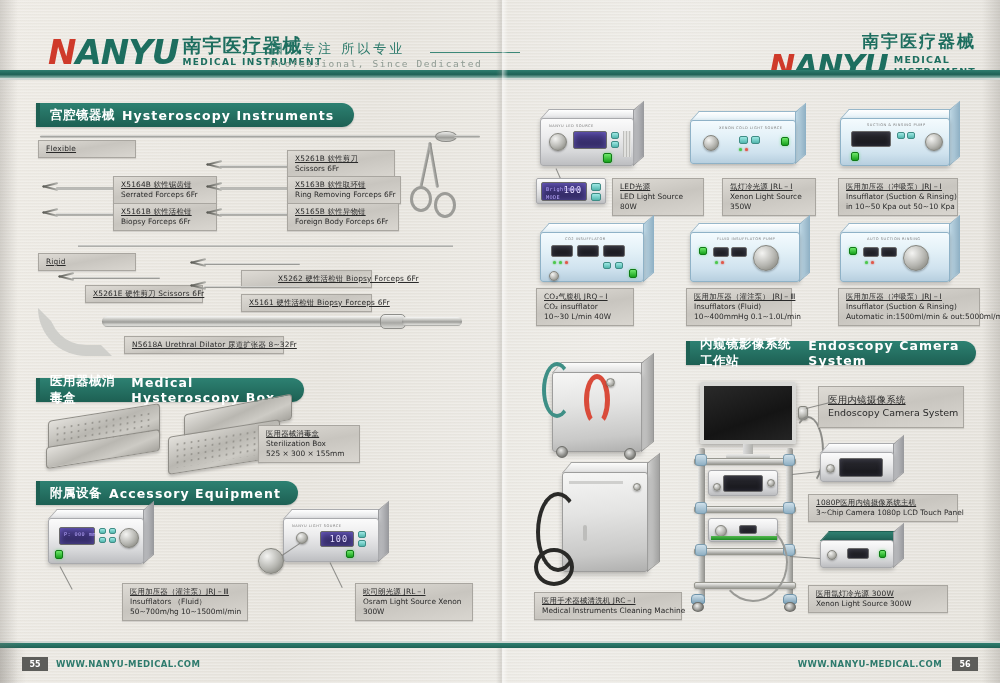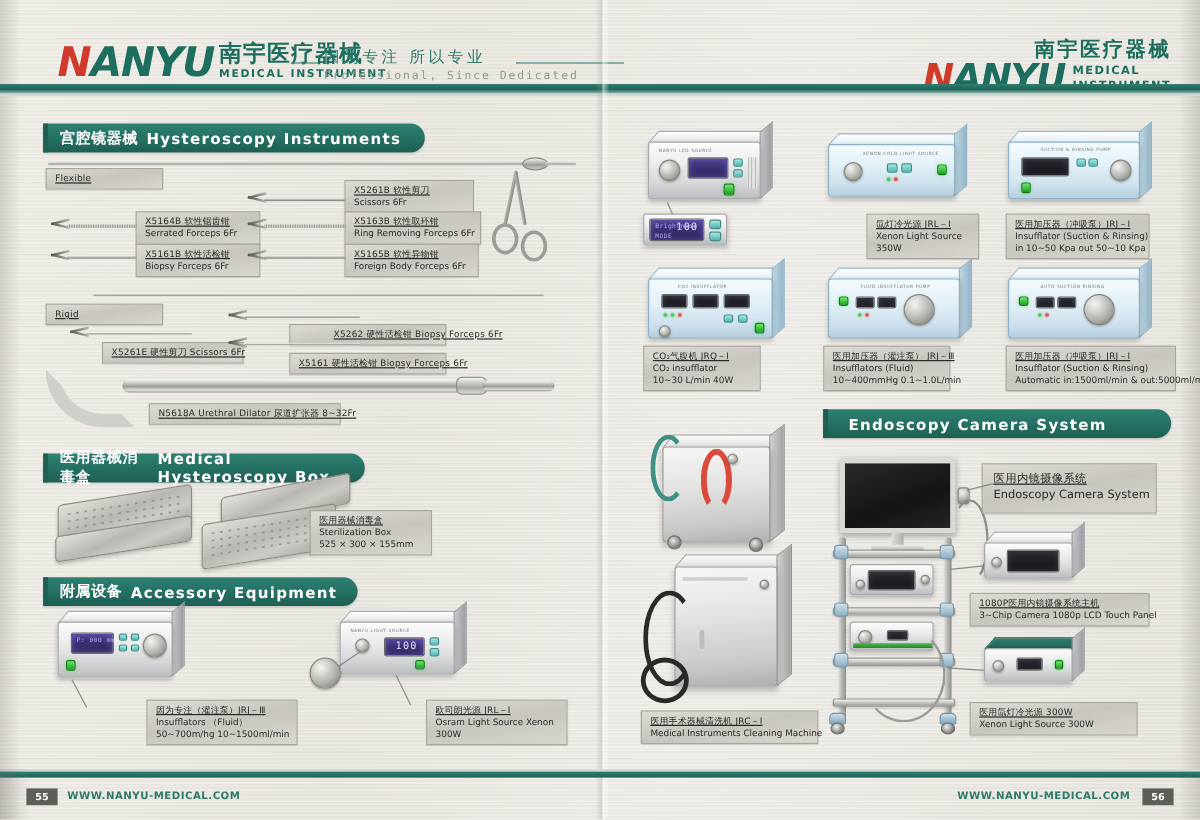--- a/index.html
+++ b/index.html
@@ -489,21 +489,21 @@
       <div class="btn-sq" style="left:50px; top:9px; width:7px; height:6px;"></div>
       <div class="btn-sq" style="left:60px; top:9px; width:7px; height:6px;"></div>
       <div class="btn-sq" style="left:50px; top:18px; width:7px; height:6px;"></div>
       <div class="btn-sq" style="left:60px; top:18px; width:7px; height:6px;"></div>
       <div class="knob" style="left:70px; top:9px; width:20px; height:20px;"></div>
       <div class="btn-green" style="left:6px; top:31px; width:8px; height:9px;"></div>
     </div>
   </div>
   <div class="leader" style="left:60px; top:566px; width:26px; transform:rotate(62deg);"></div>
   <div class="cap" style="left:122px; top:583px; width:126px;">
-    <div class="cn">因为专注（灌注泵）JRJ－Ⅲ</div>
+    <div class="cn">医用加压器（灌注泵）JRJ－Ⅲ</div>
     <div>Insufflators （Fluid）</div>
     <div>50~700m/hg  10~1500ml/min</div>
   </div>
 
   <div class="dev" style="left:283px; top:518px; width:96px; height:44px;">
     <div class="top3d"></div>
       <div class="side3d"></div>
     <div class="body">
       <div class="brand" style="left:8px; top:5px;">NANYU LIGHT SOURCE</div>
       <div class="screen" style="left:36px; top:12px; width:34px; height:16px;">
@@ -541,20 +541,25 @@
   <div class="dev" style="left:536px; top:178px; width:70px; height:26px;">
     <div class="body" style="border-radius:2px;">
       <div class="screen" style="left:4px; top:3px; width:46px; height:19px;">
         <div class="txt" style="top:3px;">Brightness</div>
         <div class="big" style="top:2px; right:4px;">100</div>
         <div class="txt" style="top:11px;">MODE</div>
       </div>
       <div class="btn-sq" style="left:54px; top:4px; width:10px; height:8px;"></div>
       <div class="btn-sq" style="left:54px; top:14px; width:10px; height:8px;"></div>
     </div>
+  </div>
+  <div class="cap" style="left:612px; top:178px; width:92px;">
+    <div class="cn">LED光源</div>
+    <div>LED Light Source</div>
+    <div>80W</div>
   </div>
 
   <div class="dev blue" style="left:690px; top:120px; width:106px; height:44px;">
     <div class="top3d"></div>
       <div class="side3d"></div>
     <div class="body">
       <div class="brand" style="left:28px; top:5px;">XENON COLD LIGHT SOURCE</div>
       <div class="knob" style="left:12px; top:14px; width:16px; height:16px;"></div>
       <div class="btn-sq" style="left:48px; top:15px; width:9px; height:8px;"></div>
       <div class="btn-sq" style="left:60px; top:15px; width:9px; height:8px;"></div>
@@ -678,20 +683,21 @@
   </div>
   <div class="hose-coil" style="left:536px; top:492px; width:44px; height:80px; border-width:4px; border-color:#2a2a28 transparent #2a2a28 #2a2a28;"></div>
   <div class="hose-coil" style="left:534px; top:548px; width:40px; height:38px; border-width:4px; border-color:#2a2a28; border-radius:50%;"></div>
 
   <div class="cap" style="left:534px; top:592px; width:148px;">
     <div class="cn">医用手术器械清洗机  JRC－Ⅰ</div>
     <div>Medical Instruments Cleaning Machine</div>
   </div>
 
   <div class="pill" style="left:686px; top:341px; width:290px;">
+    <span class="pill-cn">内窥镜影像系统工作站</span>
     <span class="pill-en">Endoscopy Camera System</span>
   </div>
 
   <div class="monitor" style="left:700px; top:382px; width:96px; height:62px;">
     <div class="mscreen"></div>
     <div class="stand"></div>
     <div class="base2"></div>
   </div>
 
   <div class="cart" style="left:694px; top:444px; width:110px; height:170px;">

